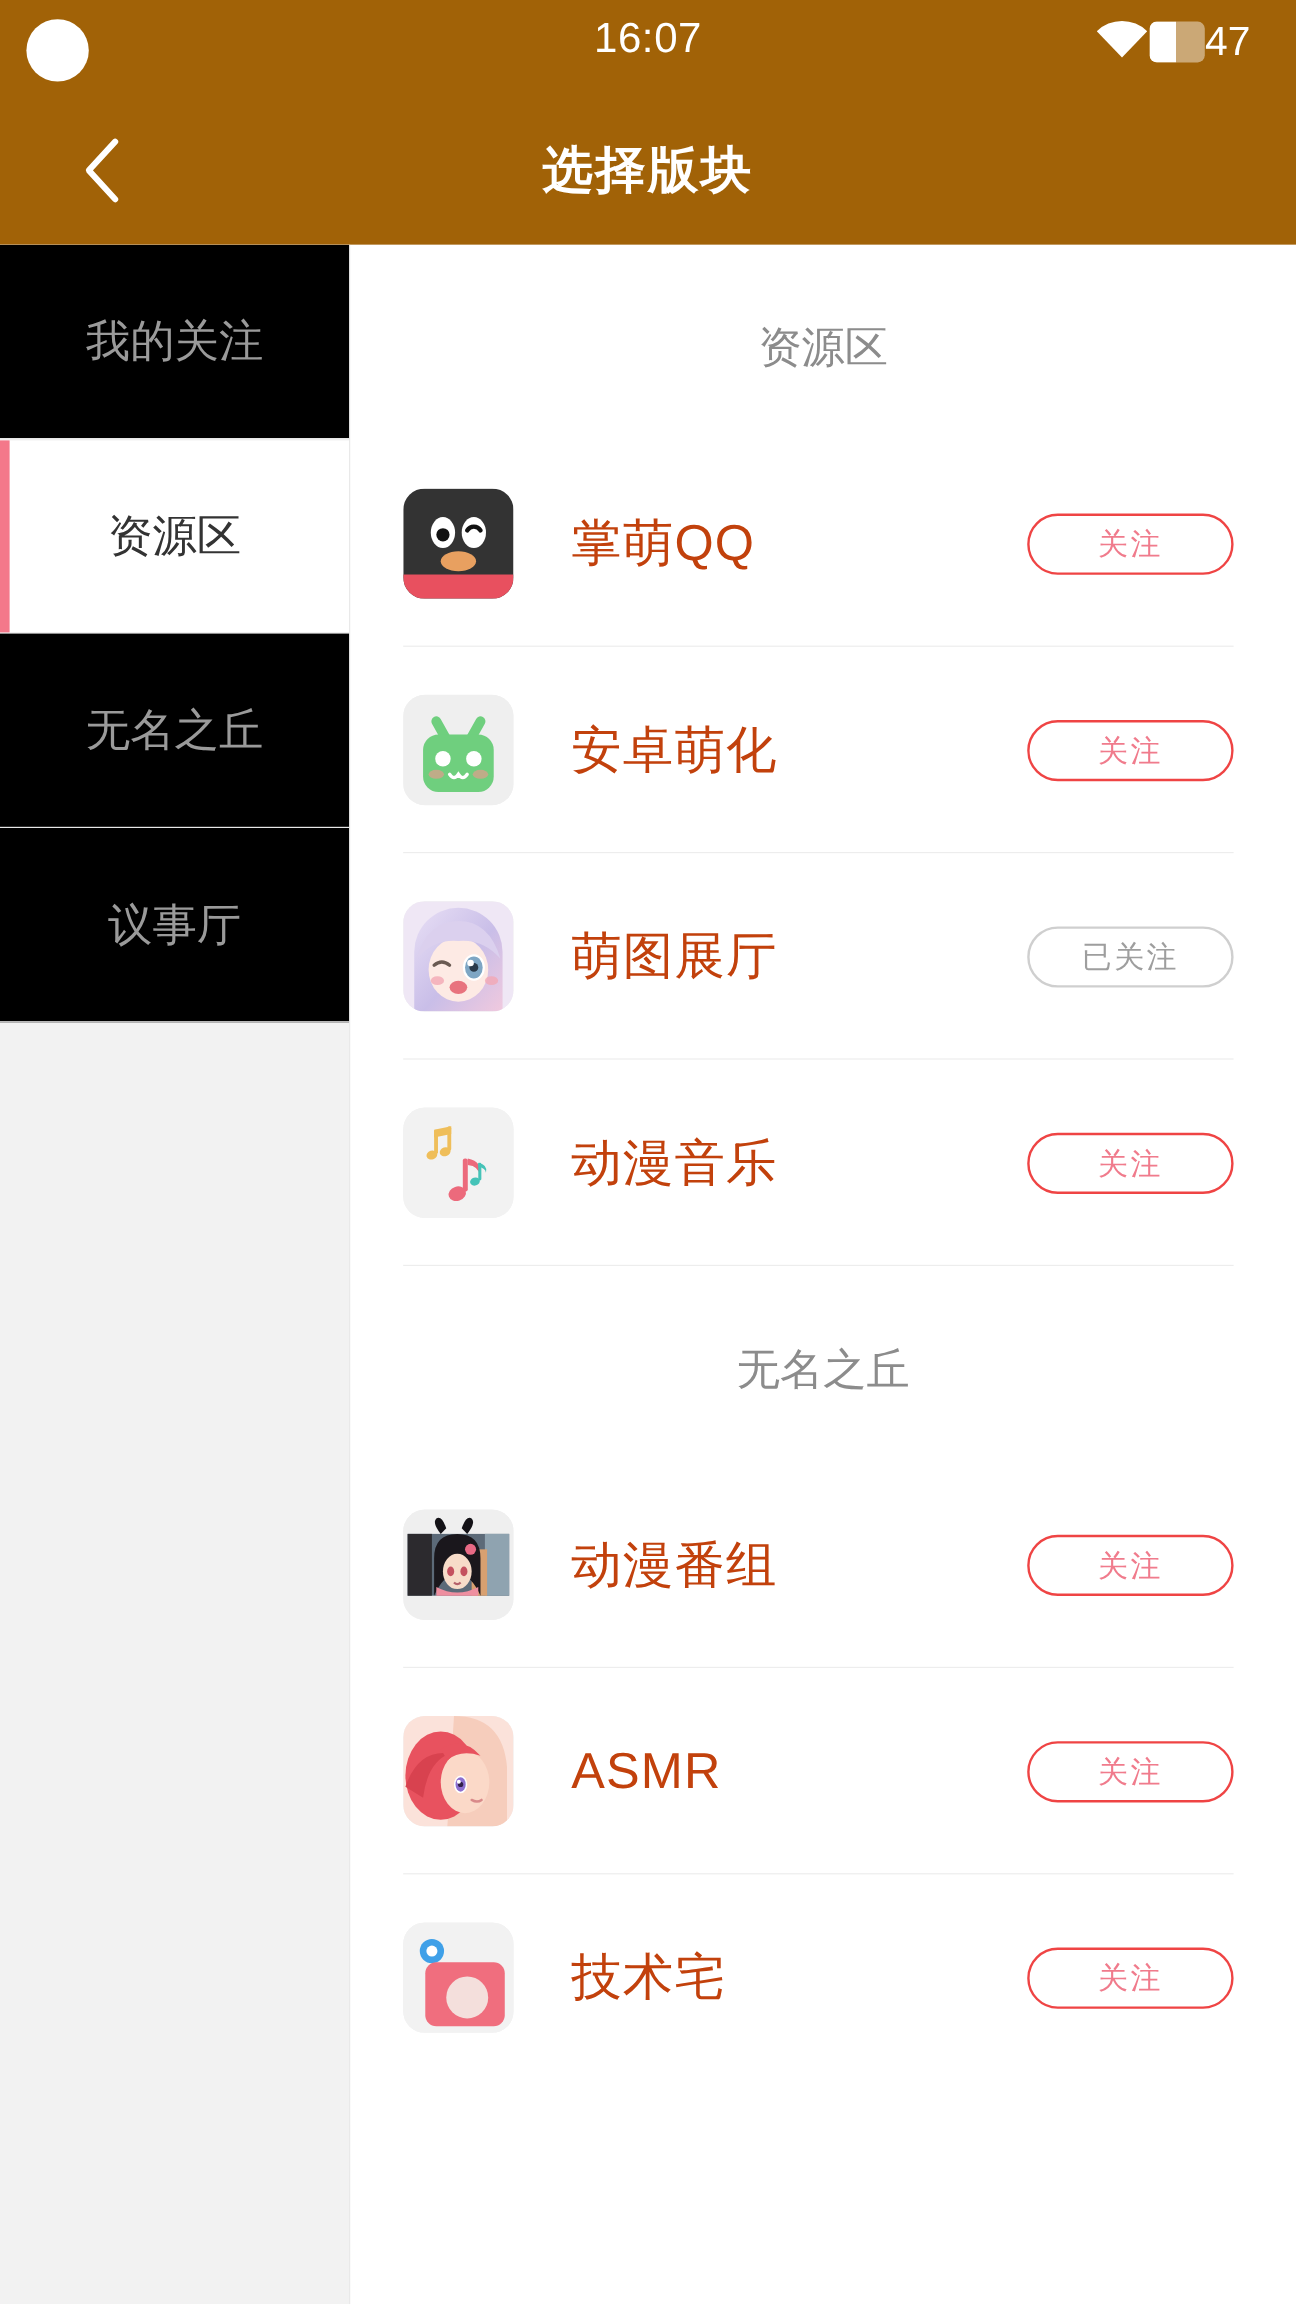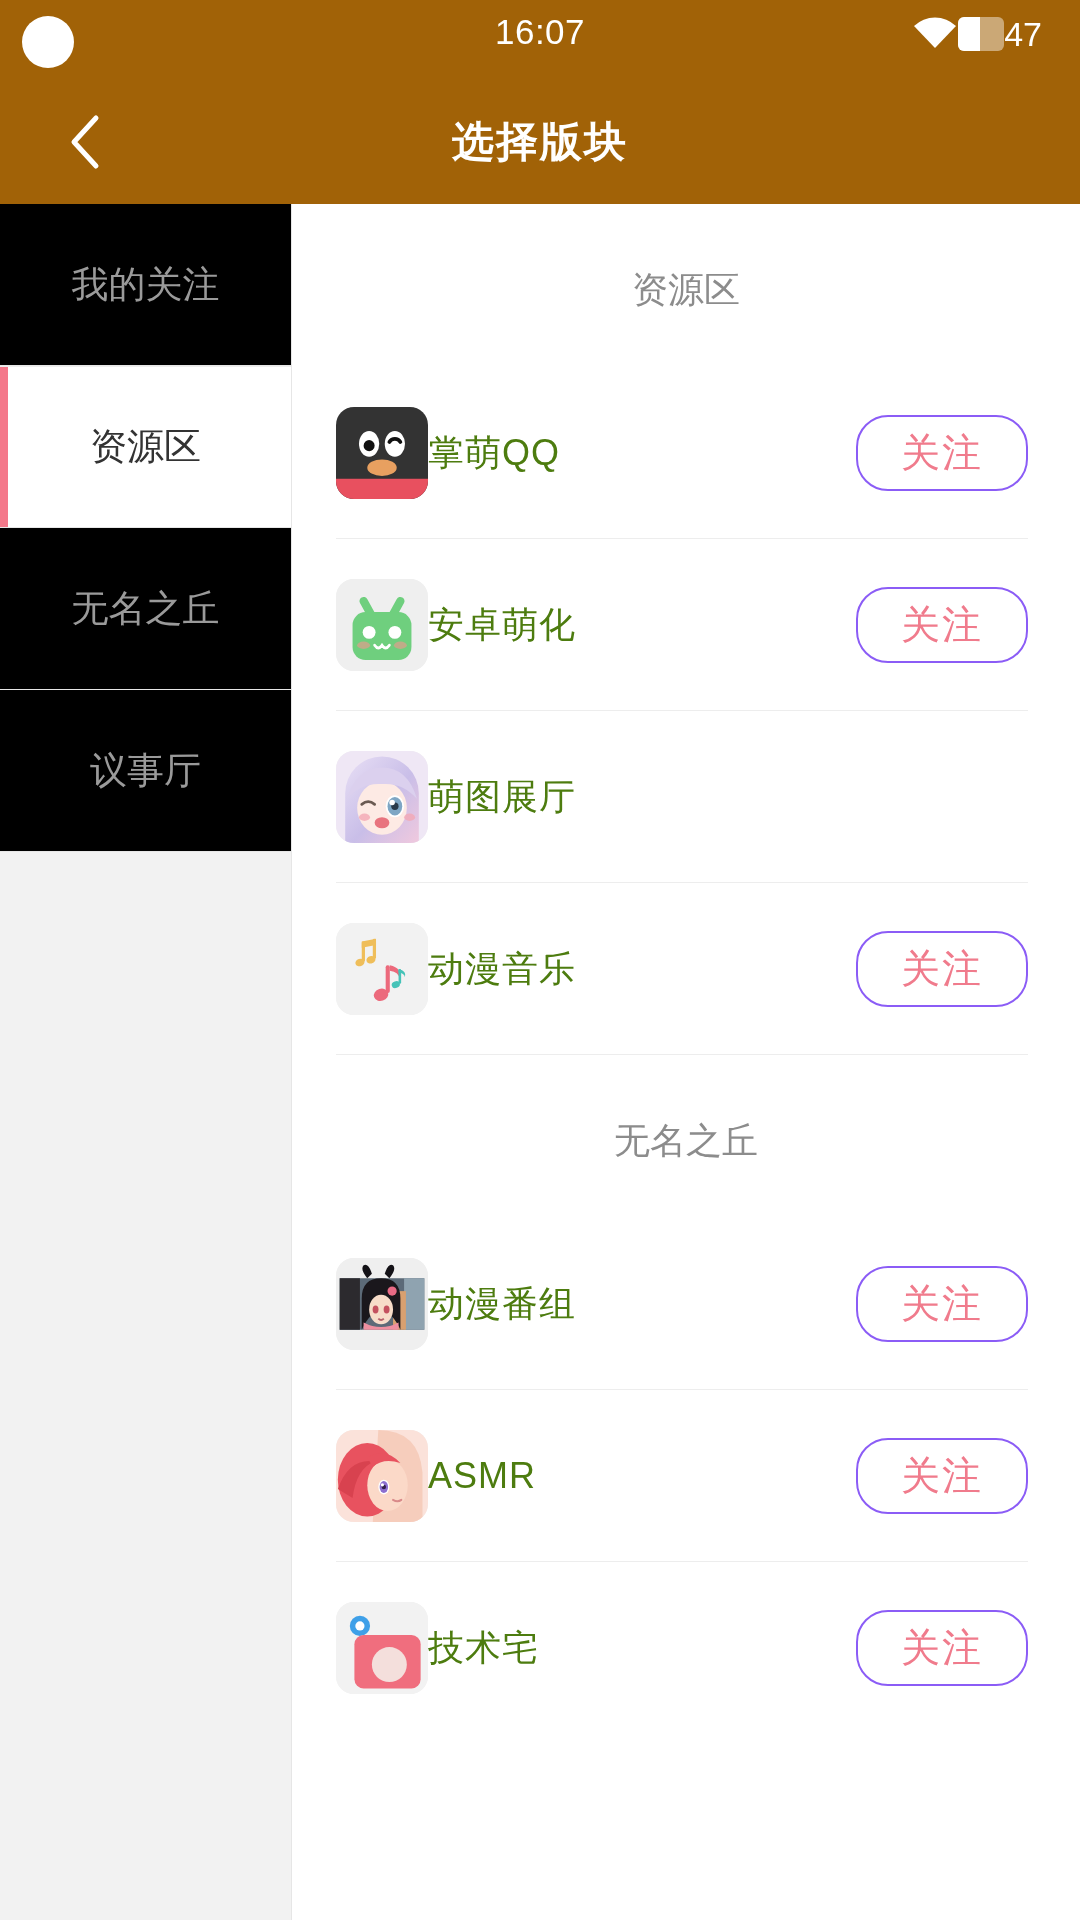--- a/index.html
+++ b/index.html
@@ -117,30 +117,31 @@
   .row.nodiv::after { display:none; }
   .avatar {
     width:92px; height:92px; border-radius:18px;
     flex:0 0 92px; overflow:hidden;
     background:#F0F0F0;
     display:flex; align-items:center; justify-content:center;
   }
   .avatar svg { display:block; width:100%; height:100%; }
   .row-name {
     flex:1;
-    font-size:36px; color:#4d7c0f;
+    margin-left:48px;
+    font-size:42px; color:#c2410c;
     letter-spacing:1px;
   }
   .follow-btn {
     flex:0 0 auto;
-    min-width:172px; height:76px;
+    min-width:172px; height:51px;
     border-radius:32px;
-    border:2px solid #8b5cf6;
+    border:2px solid #ef4444;
     color:#F07B8C;
-    font-size:39px;
+    font-size:25px;
     display:flex; align-items:center; justify-content:center;
     background:#fff;
     letter-spacing:2px;
   }
   .follow-btn.followed {
     border-color:#CFCFCF;
     color:#9E9E9E;
   }
 </style>
 </head>
@@ -250,20 +251,21 @@
             <ellipse cx="64" cy="60" rx="10" ry="12" fill="#fff"></ellipse>
             <ellipse cx="64" cy="60" rx="8" ry="10" fill="#7EA6C4"></ellipse>
             <circle cx="64" cy="60" r="4" fill="#2A3A4A"></circle>
             <circle cx="61" cy="56" r="3" fill="#fff"></circle>
             <ellipse cx="50" cy="78" rx="8" ry="6" fill="#E8737E"></ellipse>
             <ellipse cx="31" cy="72" rx="6" ry="4" fill="#F3A8B4" opacity="0.8"></ellipse>
             <ellipse cx="80" cy="72" rx="6" ry="4" fill="#F3A8B4" opacity="0.8"></ellipse>
           </svg>
         </span>
         <span class="row-name">萌图展厅</span>
+        <span class="follow-btn followed">已关注</span>
       </div>
 
       <div class="row">
         <span class="avatar">
           <svg viewBox="0 0 100 100">
             <rect width="100" height="100" rx="16" fill="#F2F2F2"></rect>
             <g fill="#EFBE5A">
               <rect x="28" y="20" width="3.5" height="22" rx="1.6"></rect>
               <rect x="40" y="17" width="3.5" height="22" rx="1.6"></rect>
               <path d="M28 20 L43.5 17 V24 L28 27 Z"></path>

